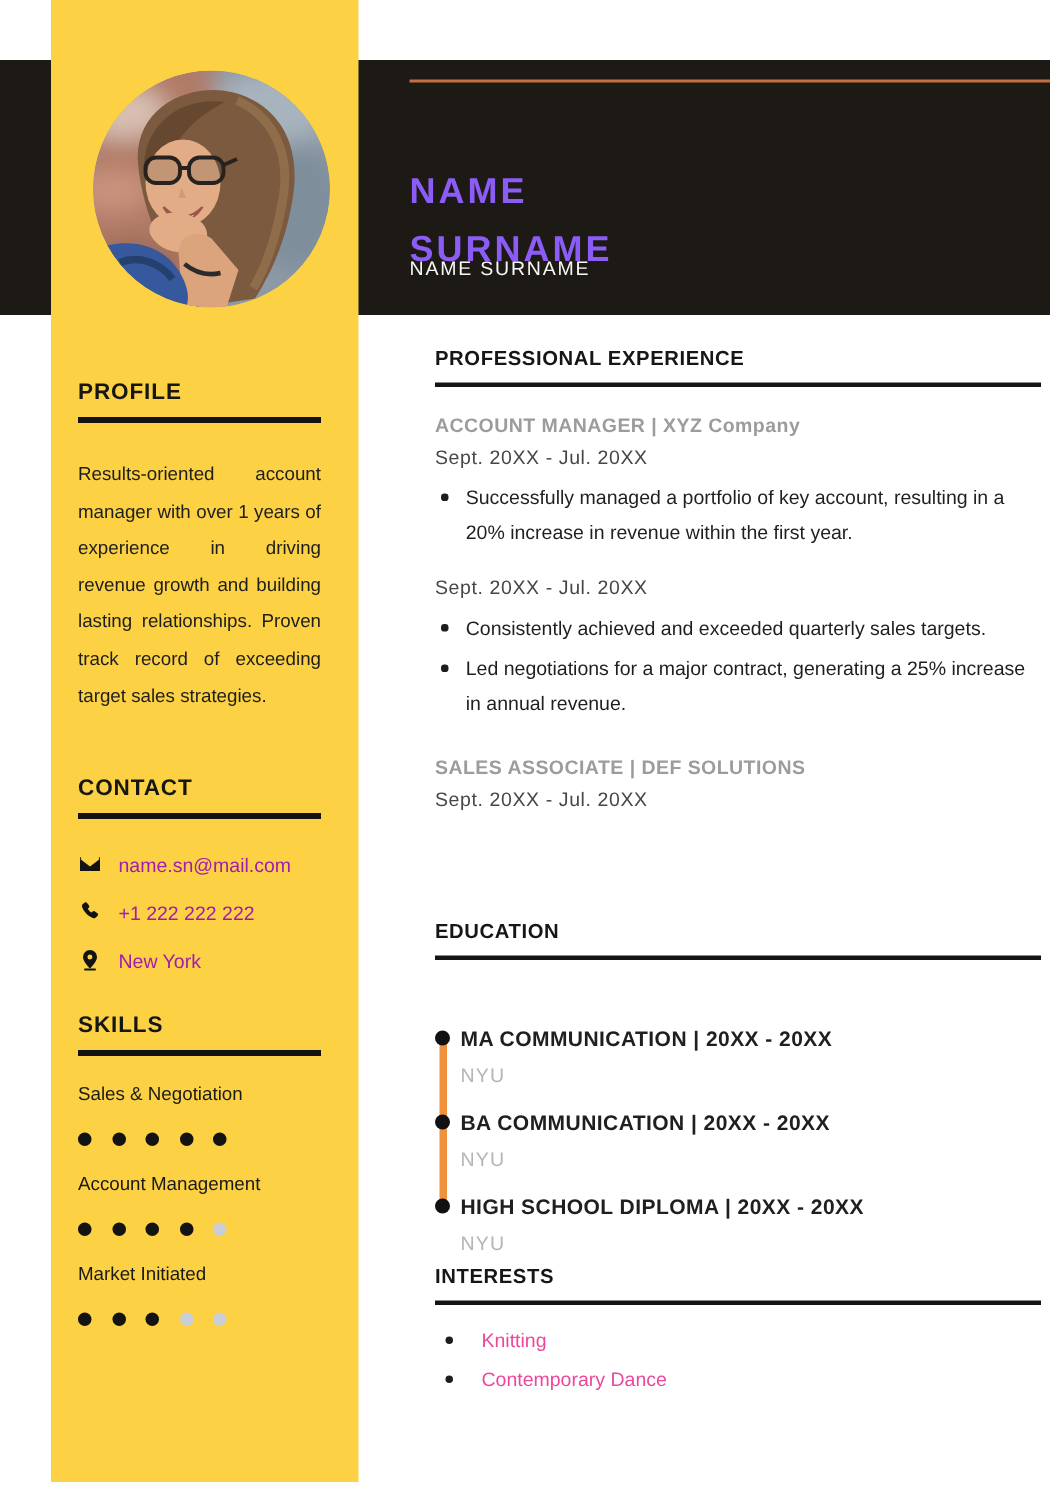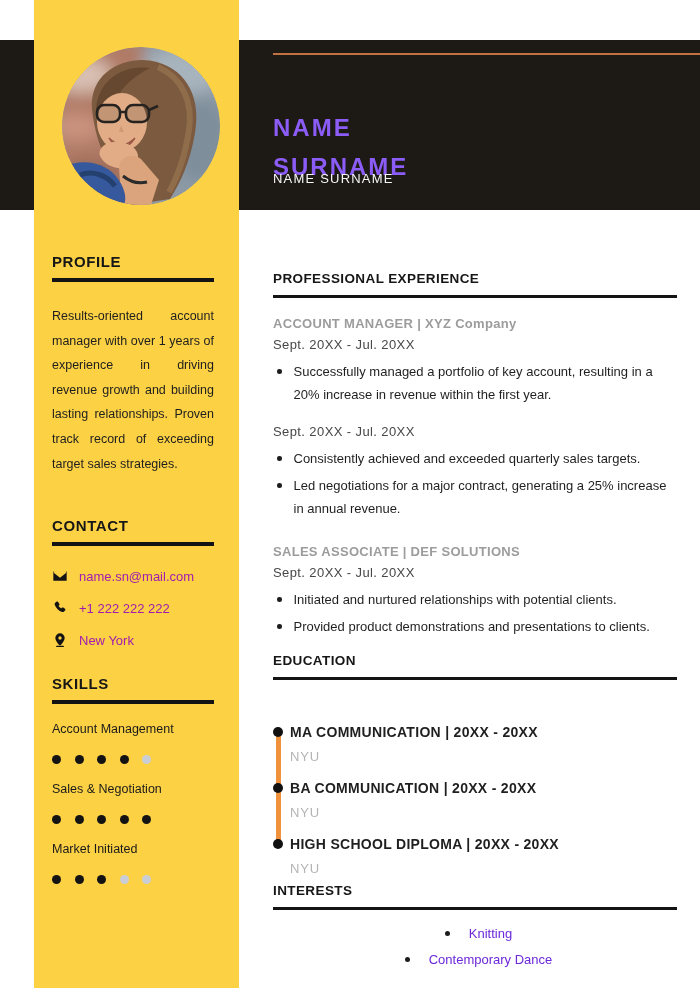--- a/index.html
+++ b/index.html
@@ -29,21 +29,21 @@
   .cicon svg{display:block;width:16px;height:16px;fill:#131313;}
   .cvalue{font-size:13px;color:#a21caf;}
   .sec-skills{top:675px;}
   .skill-label{margin-top:18px;font-size:12.5px;color:#1a1a1a;}
   .skill-dots{display:flex;gap:13.5px;margin-top:19px;margin-bottom:3px;}
   .skill-dots .dot{width:9px;height:9px;border-radius:50%;}
   .skill-dots .dot.on{background:#131313;}
   .skill-dots .dot.off{background:#c9cdd5;}
 
   
-  .main-sec{position:absolute;left:273px;width:404px;margin-top:40px;}
+  .main-sec{position:absolute;left:290px;width:404px;}
   .main-sec h2{margin:0;font-size:13.5px;font-weight:bold;color:#161616;letter-spacing:.4px;}
   .main-rule{height:3px;background:#141414;margin-top:9px;}
   .sec-exp{top:231px;height:382px;}
   .job{position:absolute;left:0;right:0;}
   .job1{top:45px;}.job2{top:148px;}.job3{top:273px;}
   .job-title{font-size:13px;font-weight:bold;color:#9c9c9c;letter-spacing:.3px;white-space:pre-wrap;line-height:16px;}
   .job-dates{margin-top:5px;font-size:13px;color:#474747;letter-spacing:.4px;line-height:15px;}
   .bullets{list-style:none;margin:8px 0 0 0;padding:0;}
   .bullet-item{display:flex;font-size:13px;line-height:23px;color:#1f1f1f;margin-bottom:4px;}
   .b{flex:0 0 auto;width:4.5px;height:4.5px;border-radius:50%;background:#1d1d1d;margin:9px 12px 0 4px;}
@@ -53,21 +53,21 @@
   .timeline{position:relative;margin-top:0;}
   .tl-bar{position:absolute;left:2.5px;top:54px;width:5px;height:112px;background:#f0913c;}
   .edu-row{position:absolute;left:0;right:0;}
   .edu1{top:44px;}.edu2{top:100px;}.edu3{top:156px;}
   .edu-dot{position:absolute;left:0;top:3px;width:10px;height:10px;border-radius:50%;background:#111;}
   .edu-title{margin-left:17px;font-size:14px;font-weight:bold;color:#1f1f1f;letter-spacing:.3px;line-height:16px;}
   .edu-school{margin-left:17px;margin-top:10px;font-size:13px;color:#b5b5b5;letter-spacing:.8px;line-height:14px;}
 
   .sec-int{top:843px;}
   .int-list{list-style:none;margin:17px 0 0 0;padding:0;}
-  .int-item{display:flex;font-size:13px;line-height:14px;color:#6d28d9;margin-bottom:12px;justify-content:center;}
+  .int-item{display:flex;font-size:13px;line-height:14px;color:#ec4899;margin-bottom:12px;}
   .b2{flex:0 0 auto;width:5px;height:5px;border-radius:50%;background:#1d1d1d;margin:4px 19px 0 7px;}
 </style>
 </head>
 <body>
 
 <div class="page">
 
   <div class="band">
     <div class="accent-line"></div>
     <div class="big-name">
@@ -154,37 +154,37 @@
           </span>
           <span class="cvalue">New York</span>
         </li>
       </ul>
     </div>
 
     <div class="side-sec sec-skills">
       <h3>SKILLS</h3>
       <div class="side-rule"></div>
       <div>
+        <div class="skill-label">Sales &amp; Negotiation</div>
+        <div class="skill-dots">
+            <span class="dot on"></span>
+            <span class="dot on"></span>
+            <span class="dot on"></span>
+            <span class="dot on"></span>
+            <span class="dot on"></span>
+          </div>
+      </div>
+      <div>
         <div class="skill-label">Account Management</div>
         <div class="skill-dots">
             <span class="dot on"></span>
             <span class="dot on"></span>
             <span class="dot on"></span>
             <span class="dot on"></span>
             <span class="dot off"></span>
-          </div>
-      </div>
-      <div>
-        <div class="skill-label">Sales &amp; Negotiation</div>
-        <div class="skill-dots">
-            <span class="dot on"></span>
-            <span class="dot on"></span>
-            <span class="dot on"></span>
-            <span class="dot on"></span>
-            <span class="dot on"></span>
           </div>
       </div>
       <div>
         <div class="skill-label">Market Initiated</div>
         <div class="skill-dots">
             <span class="dot on"></span>
             <span class="dot on"></span>
             <span class="dot on"></span>
             <span class="dot off"></span>
             <span class="dot off"></span>
@@ -218,30 +218,20 @@
         <li class="bullet-item">
             <span class="b"></span>
             <span class="btext">Led negotiations for a major contract, generating a 25% increase in annual revenue.</span>
           </li>
       </ul>
     </div>
 
     <div class="job job3">
       <div class="job-title">SALES ASSOCIATE | DEF SOLUTIONS</div>
       <div class="job-dates">Sept. 20XX - Jul. 20XX</div>
-      <ul class="bullets">
-        <li class="bullet-item">
-            <span class="b"></span>
-            <span class="btext">Initiated and nurtured relationships with potential clients.</span>
-          </li>
-        <li class="bullet-item">
-            <span class="b"></span>
-            <span class="btext">Provided product demonstrations and presentations to clients.</span>
-          </li>
-      </ul>
     </div>
   </div>
 
   <div class="main-sec sec-edu">
     <h2>EDUCATION</h2>
     <div class="main-rule"></div>
     <div class="timeline">
       <div class="tl-bar"></div>
       <div class="edu-row edu1">
         <span class="edu-dot"></span>

